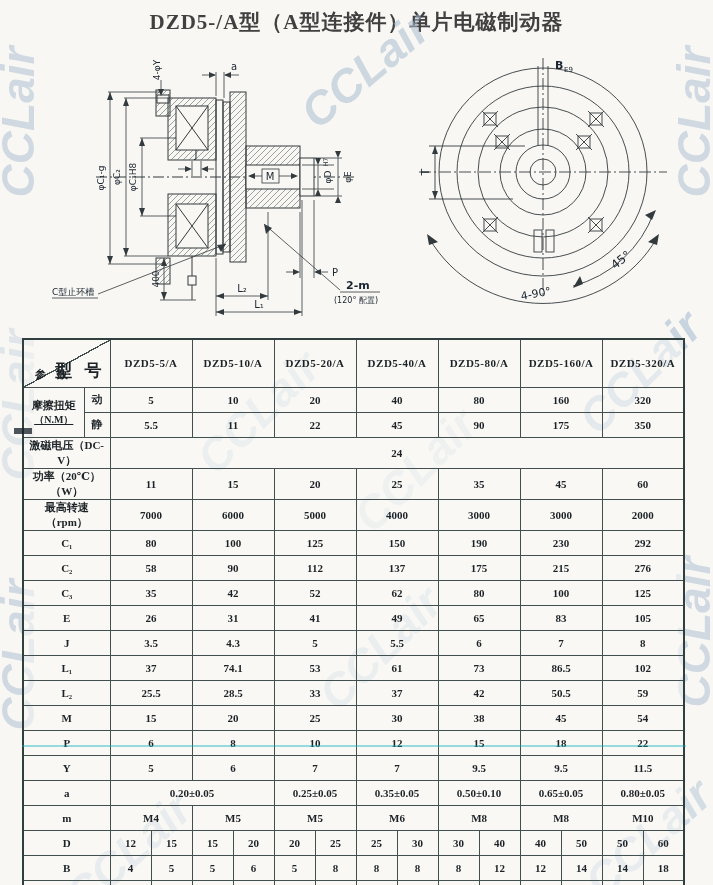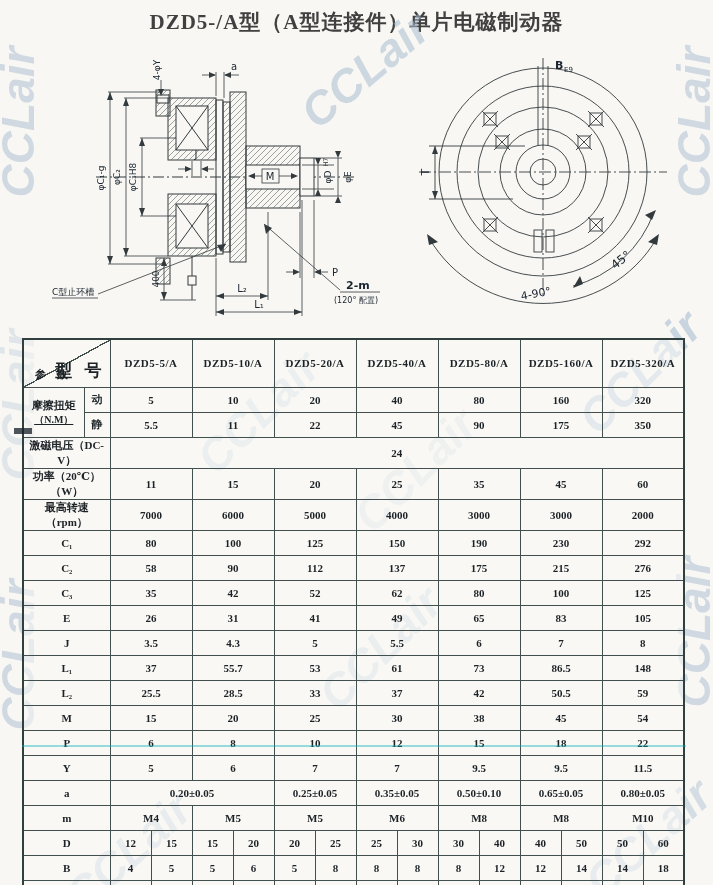--- a/index.html
+++ b/index.html
@@ -532,26 +532,26 @@
             <td colspan="2">4.3</td>
             <td colspan="2">5</td>
             <td colspan="2">5.5</td>
             <td colspan="2">6</td>
             <td colspan="2">7</td>
             <td colspan="2">8</td>
           </tr>
           <tr>
             <td class="lbl" colspan="2">L₁</td>
             <td colspan="2">37</td>
-            <td colspan="2">55.7</td>
+            <td colspan="2">74.1</td>
             <td colspan="2">53</td>
             <td colspan="2">61</td>
             <td colspan="2">73</td>
             <td colspan="2">86.5</td>
-            <td colspan="2">148</td>
+            <td colspan="2">102</td>
           </tr>
           <tr>
             <td class="lbl" colspan="2">L₂</td>
             <td colspan="2">25.5</td>
             <td colspan="2">28.5</td>
             <td colspan="2">33</td>
             <td colspan="2">37</td>
             <td colspan="2">42</td>
             <td colspan="2">50.5</td>
             <td colspan="2">59</td>

